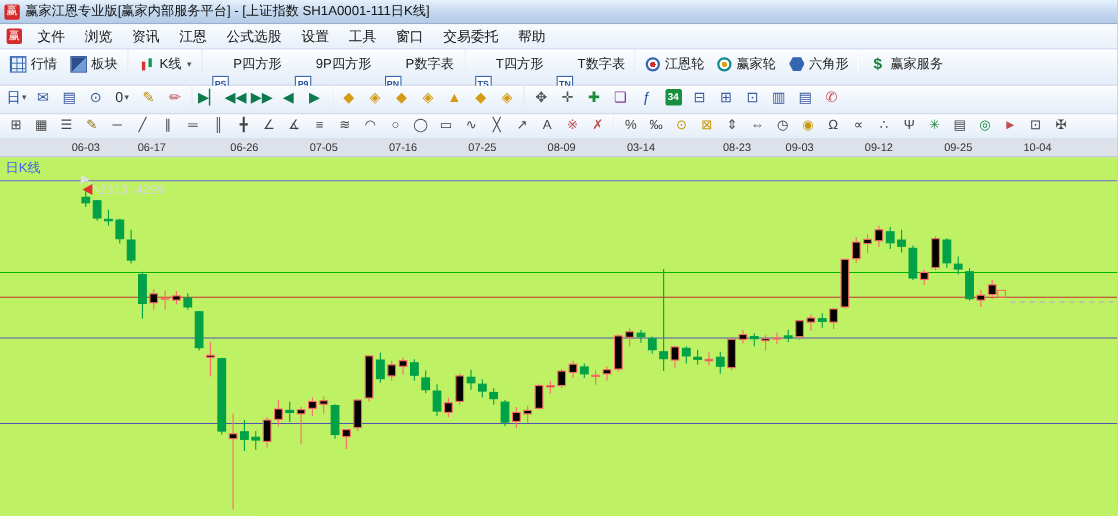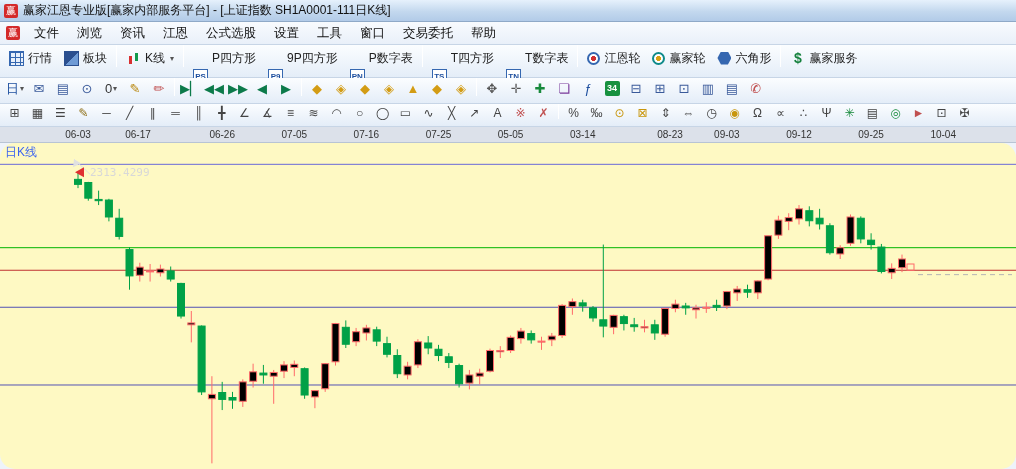--- a/index.html
+++ b/index.html
@@ -54,21 +54,21 @@
     background:radial-gradient(circle,#d03030 0 2.5px,#fff 2.5px);}
   .ic-wheel2{width:13px;height:13px;border:2px solid #0e8a8a;border-radius:50%;
     background:radial-gradient(circle,#d8a012 0 2.5px,#fff 2.5px);}
   .ic-hex{width:14px;height:13px;background:#3567b0;
     clip-path:polygon(25% 0,75% 0,100% 50%,75% 100%,25% 100%,0 50%);}
   .ic-dollar{color:#14803c;font-weight:bold;font-size:14px;}
   
   .ruler{height:16px;flex:none;position:relative;background:#dce1ea;border-bottom:1px solid #b8c4d4;overflow:hidden;}
   .date-label{position:absolute;top:2px;transform:translateX(-50%);font-size:10px;color:#333;white-space:nowrap;}
   
-  .chart{flex:1;position:relative;background:#fef9c3;overflow:hidden;border-radius:15px;}
+  .chart{flex:1;position:relative;background:#bef264;overflow:hidden;}
   .chart svg{position:absolute;left:0;top:0;display:block;}
   .chart-label{position:absolute;top:1px;left:5px;color:#3c64f0;font-size:12px;z-index:2;}
 </style>
 </head>
 <body>
 
 <div class="window">
   <div class="titlebar">
     <span class="app-logo">赢</span>
     <span class="title-text">赢家江恩专业版[赢家内部服务平台] - [上证指数 SH1A0001-111日K线]</span>
@@ -375,21 +375,21 @@
       </button>
     </div>
 
   <div class="ruler">
       <span class="date-label" style="left: 78px;">06-03</span>
       <span class="date-label" style="left: 138px;">06-17</span>
       <span class="date-label" style="left: 222.2px;">06-26</span>
       <span class="date-label" style="left: 294.3px;">07-05</span>
       <span class="date-label" style="left: 366.4px;">07-16</span>
       <span class="date-label" style="left: 438.5px;">07-25</span>
-      <span class="date-label" style="left: 510.6px;">05-05</span>
+      <span class="date-label" style="left: 510.6px;">08-09</span>
       <span class="date-label" style="left: 582.7px;">03-14</span>
       <span class="date-label" style="left: 670px;">08-23</span>
       <span class="date-label" style="left: 726.9px;">09-03</span>
       <span class="date-label" style="left: 799px;">09-12</span>
       <span class="date-label" style="left: 871.1px;">09-25</span>
       <span class="date-label" style="left: 943.2px;">10-04</span>
     </div>
 
   <div class="chart">
     <div class="chart-label">日K线</div>

